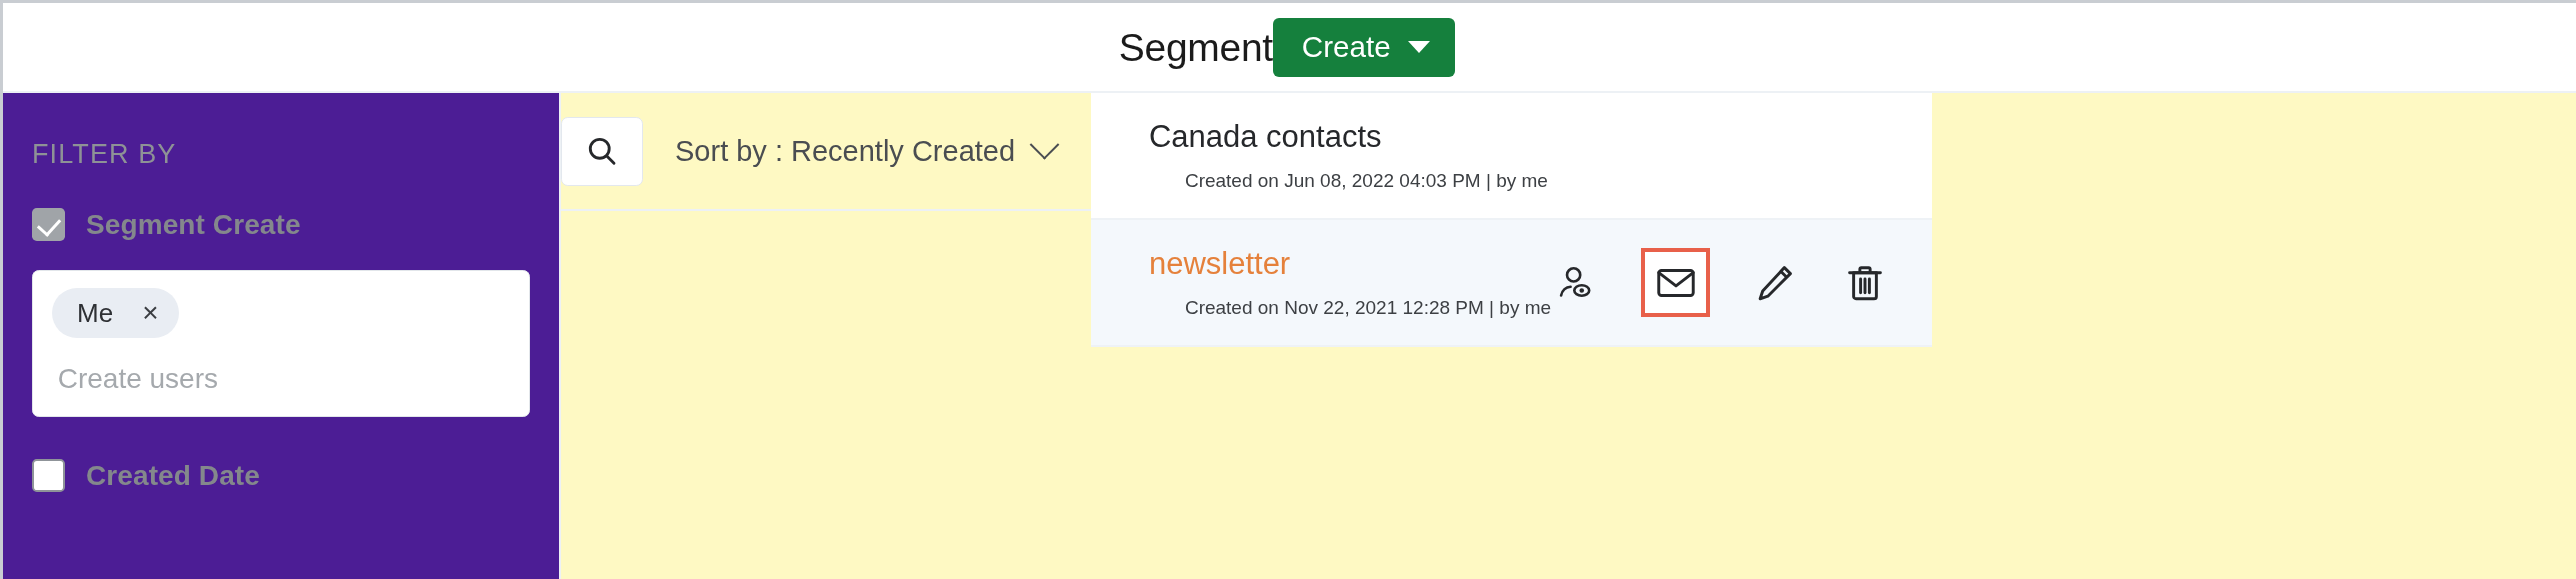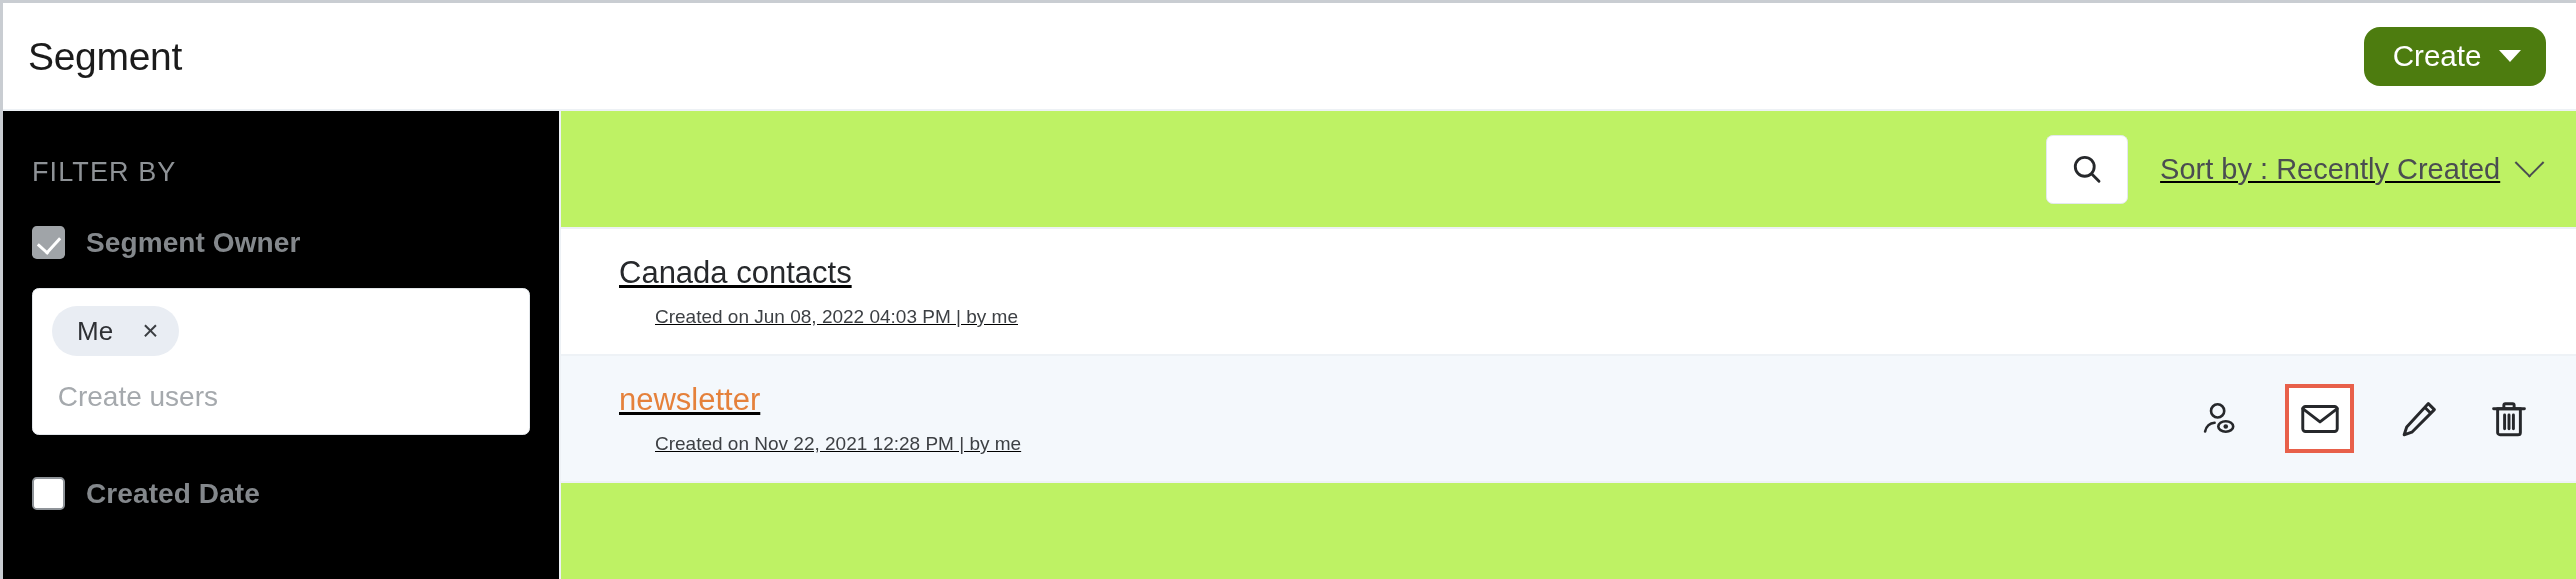--- a/index.html
+++ b/index.html
@@ -20,41 +20,41 @@
     background: #ffffff;
     border-left: 3.8px solid #c9cdd2;
     border-top: 3.8px solid #c9cdd2;
     border-bottom: 4.8px solid #c9cdd2;
     border-right: 0;
   }
 
   
   .page-header {
     position: relative;
-    height: 108px;
+    height: 90px;
     background: #ffffff;
     border-bottom: 2.9px solid #edf1f5;
     display: flex;
     align-items: center;
-    justify-content: space-between;
+    justify-content: center;
     padding: 0 30.5px 0 25px;
   }
   .page-title {
     font-size: 39px;
     font-weight: 400;
     color: #1b1b1b;
     letter-spacing: -0.3px;
     line-height: 1;
   }
 
   .create-button {
-    background: #4d7c0f;
+    background: #15803d;
     color: #ffffff;
     border: none;
-    border-radius: 16px;
+    border-radius: 6px;
     height: 59px;
     min-width: 162px;
     padding: 0 25px 0 29px;
     font-size: 29.6px;
     font-family: "Liberation Sans", sans-serif;
     display: flex;
     align-items: center;
     gap: 17px;
     cursor: pointer;
   }
@@ -70,21 +70,21 @@
   .body-split {
     display: flex;
     height: 487px;
     align-items: stretch;
   }
 
   
   .sidebar {
     width: 558px;
     flex: 0 0 558px;
-    background: #000000;
+    background: #4c1d95;
     border-right: 2.9px solid #edf1f5;
     padding: 46px 0 12px 0;
   }
   .filter-by-label {
     font-size: 27px;
     color: #8e9296;
     letter-spacing: 1.1px;
     padding: 0 0 0 29px;
     margin-bottom: 38px;
     font-weight: 400;
@@ -157,25 +157,24 @@
   }
   .users-placeholder {
     font-size: 28px;
     color: #a5a9ad;
     padding-left: 5.7px;
   }
 
   
   .content {
     flex: 1 1 auto;
-    background: #bef264;
-    display: flex;
-    flex-direction: column;
+    background: #fef9c3;
+    display: flex;
+    flex-direction: row;
     min-width: 0;
-    text-decoration: underline;
   }
 
   .toolbar {
     height: 118px;
     display: flex;
     align-items: center;
     justify-content: flex-end;
     gap: 32px;
     padding: 0 32px 0 0;
     border-bottom: 2.9px solid #edf1f5;
@@ -275,21 +274,21 @@
 
   <div class="body-split">
 
     <div class="sidebar">
       <div class="filter-by-label">FILTER BY</div>
 
       <div class="filter-group">
 
         <div class="checkbox-row">
           <span class="cb checked"></span>
-          <span class="checkbox-label">Segment Owner</span>
+          <span class="checkbox-label">Segment Create</span>
         </div>
 
         <div class="users-box">
           <div class="chip">
             <span class="chip-label">Me</span>
             <span class="chip-x">×</span>
           </div>
           <div class="users-placeholder">Create users</div>
         </div>
 

